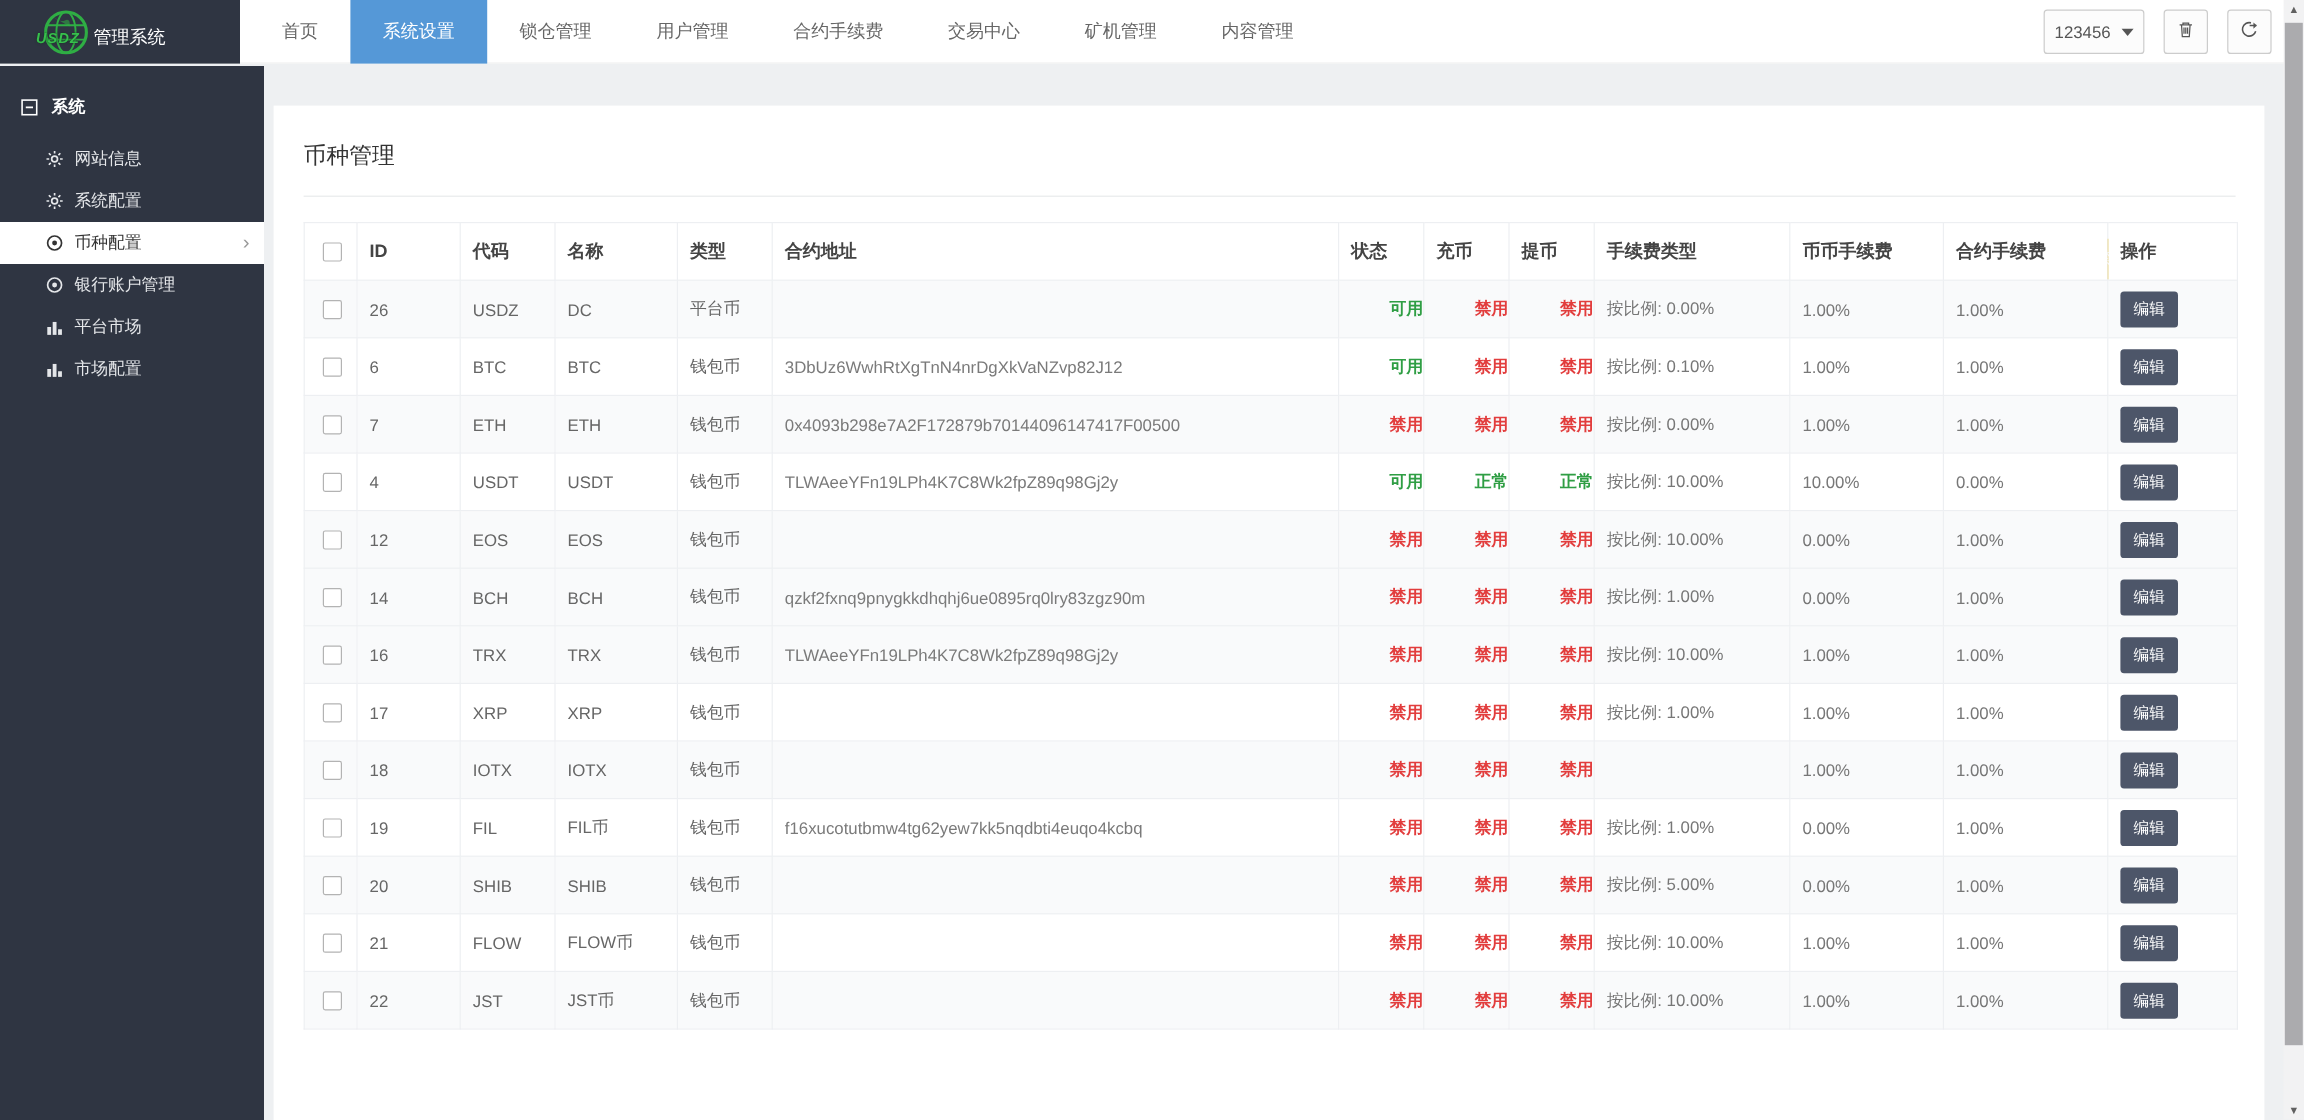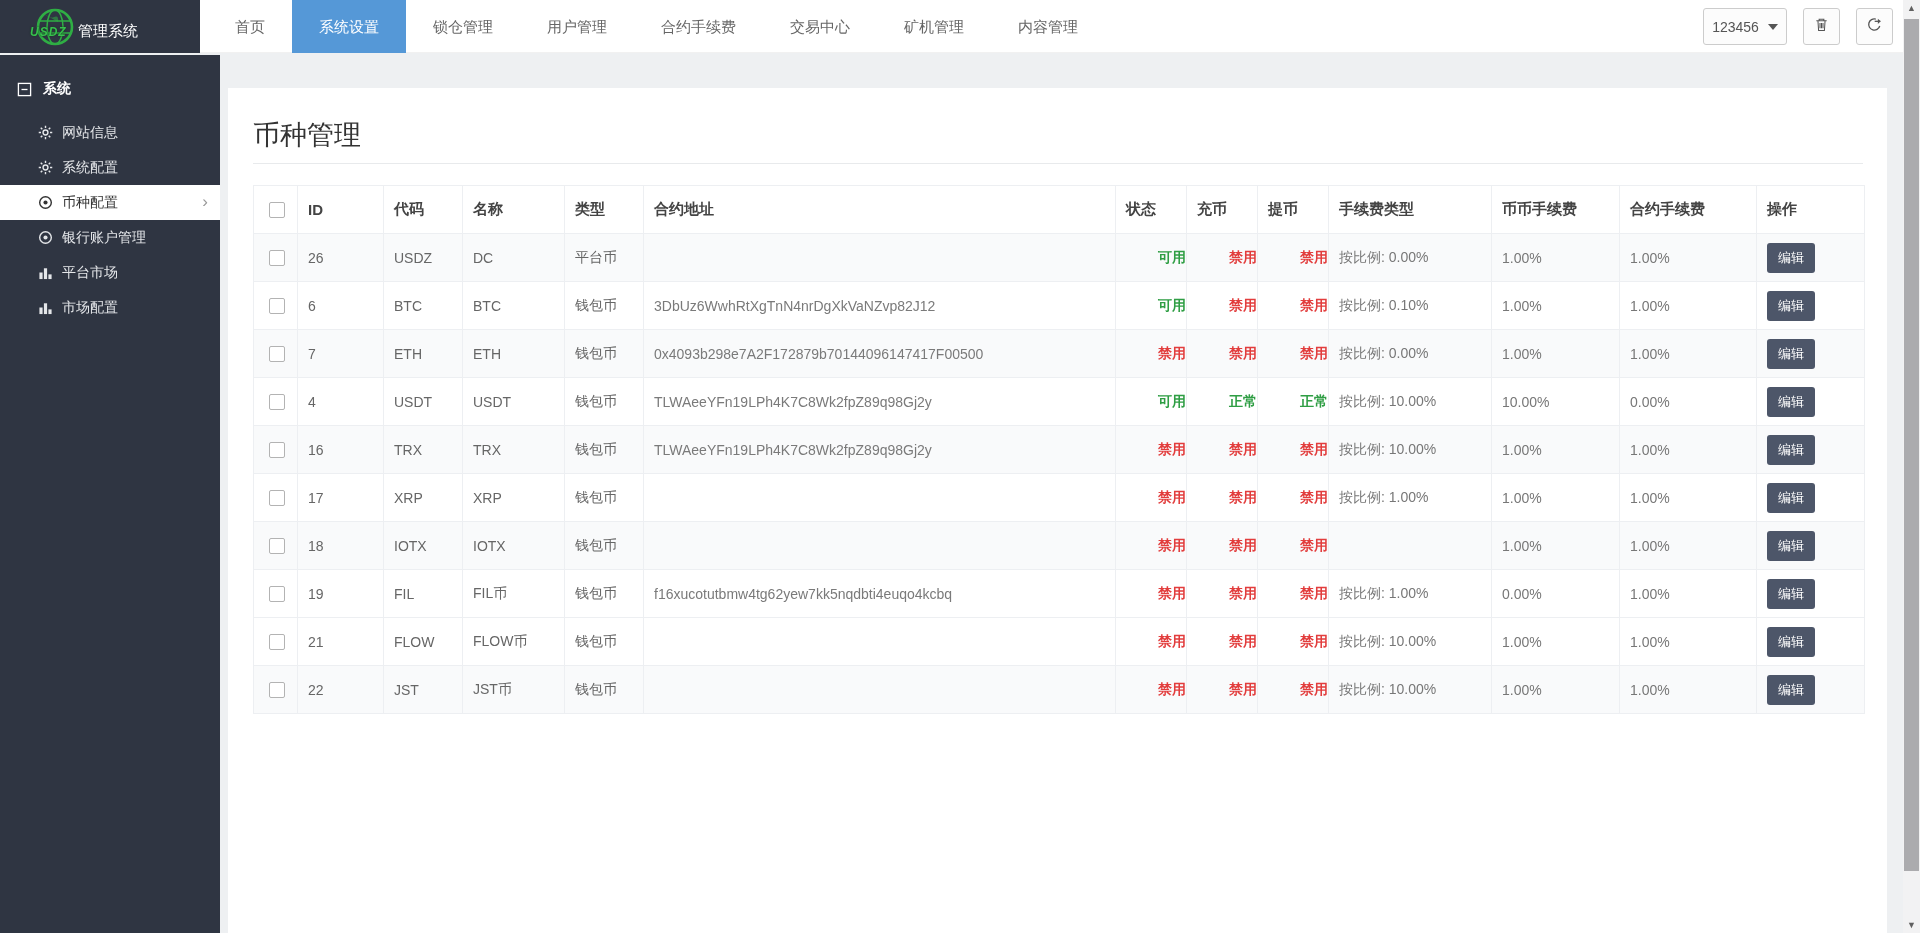--- a/index.html
+++ b/index.html
@@ -39,21 +39,21 @@
     height:35px; padding-left:38px; color:#e4e6e9; font-size:14px; cursor:pointer; }
   .side-item.active { background:#ffffff; color:#333; }
   .side-chevron { position:absolute; right:12px; top:50%; transform:translateY(-54%);
     color:#9a9a9a; font-size:17px; font-weight:normal; }
   .side-item .icn, .side-section .icn { display:inline-flex; width:15px; height:15px; }
   .icn svg { width:15px; height:15px; }
 
   
   .card { position:absolute; left:228px; top:88px; width:1659px; height:860px;
     background:#ffffff; }
-  .card-title { padding:29px 0 0 25px; font-size:27px; color:#333; }
+  .card-title { padding:29px 0 0 25px; font-size:19px; color:#333; }
   .actions { position:absolute; top:111px; right:24px; display:flex; gap:11px; }
   .action-btn { height:34px; padding:0 10px 0 14px; border:none; border-radius:4px;
     color:#fff; font-size:14px; letter-spacing:4px; cursor:pointer; }
   .title-divider { position:absolute; left:25px; right:24px; top:75px;
     border-top:1px solid #e8eaec; }
 
   
   .table-wrap { position:absolute; top:97px; left:25px; right:24px; }
   table { width:100%; border-collapse:collapse; table-layout:fixed; }
   th { height:48px; text-align:left; font-size:15px; color:#444; font-weight:bold;
@@ -313,20 +313,54 @@
             <td class="status-cell" style="color: rgb(47, 158, 68);">正常</td>
             <td class="muted">按比例: 10.00%</td>
             <td class="muted">10.00%</td>
             <td class="muted">0.00%</td>
             <td><button class="edit-btn">编辑</button></td>
           </tr>
           <tr class="stripe">
             <td>
               <div class="checkbox"></div>
             </td>
+            <td>12</td>
+            <td>EOS</td>
+            <td>EOS</td>
+            <td>钱包币</td>
+            <td class="addr"></td>
+            <td class="status-cell" style="color: rgb(226, 61, 61);">禁用</td>
+            <td class="status-cell" style="color: rgb(226, 61, 61);">禁用</td>
+            <td class="status-cell" style="color: rgb(226, 61, 61);">禁用</td>
+            <td class="muted">按比例: 10.00%</td>
+            <td class="muted">0.00%</td>
+            <td class="muted">1.00%</td>
+            <td><button class="edit-btn">编辑</button></td>
+          </tr>
+          <tr class="stripe">
+            <td>
+              <div class="checkbox"></div>
+            </td>
+            <td>14</td>
+            <td>BCH</td>
+            <td>BCH</td>
+            <td>钱包币</td>
+            <td class="addr">qzkf2fxnq9pnygkkdhqhj6ue0895rq0lry83zgz90m</td>
+            <td class="status-cell" style="color: rgb(226, 61, 61);">禁用</td>
+            <td class="status-cell" style="color: rgb(226, 61, 61);">禁用</td>
+            <td class="status-cell" style="color: rgb(226, 61, 61);">禁用</td>
+            <td class="muted">按比例: 1.00%</td>
+            <td class="muted">0.00%</td>
+            <td class="muted">1.00%</td>
+            <td><button class="edit-btn">编辑</button></td>
+          </tr>
+          <tr class="stripe">
+            <td>
+              <div class="checkbox"></div>
+            </td>
             <td>16</td>
             <td>TRX</td>
             <td>TRX</td>
             <td>钱包币</td>
             <td class="addr">TLWAeeYFn19LPh4K7C8Wk2fpZ89q98Gj2y</td>
             <td class="status-cell" style="color: rgb(226, 61, 61);">禁用</td>
             <td class="status-cell" style="color: rgb(226, 61, 61);">禁用</td>
             <td class="status-cell" style="color: rgb(226, 61, 61);">禁用</td>
             <td class="muted">按比例: 10.00%</td>
             <td class="muted">1.00%</td>
@@ -373,20 +407,37 @@
             </td>
             <td>19</td>
             <td>FIL</td>
             <td>FIL币</td>
             <td>钱包币</td>
             <td class="addr">f16xucotutbmw4tg62yew7kk5nqdbti4euqo4kcbq</td>
             <td class="status-cell" style="color: rgb(226, 61, 61);">禁用</td>
             <td class="status-cell" style="color: rgb(226, 61, 61);">禁用</td>
             <td class="status-cell" style="color: rgb(226, 61, 61);">禁用</td>
             <td class="muted">按比例: 1.00%</td>
+            <td class="muted">0.00%</td>
+            <td class="muted">1.00%</td>
+            <td><button class="edit-btn">编辑</button></td>
+          </tr>
+          <tr class="stripe">
+            <td>
+              <div class="checkbox"></div>
+            </td>
+            <td>20</td>
+            <td>SHIB</td>
+            <td>SHIB</td>
+            <td>钱包币</td>
+            <td class="addr"></td>
+            <td class="status-cell" style="color: rgb(226, 61, 61);">禁用</td>
+            <td class="status-cell" style="color: rgb(226, 61, 61);">禁用</td>
+            <td class="status-cell" style="color: rgb(226, 61, 61);">禁用</td>
+            <td class="muted">按比例: 5.00%</td>
             <td class="muted">0.00%</td>
             <td class="muted">1.00%</td>
             <td><button class="edit-btn">编辑</button></td>
           </tr>
           <tr>
             <td>
               <div class="checkbox"></div>
             </td>
             <td>21</td>
             <td>FLOW</td>

